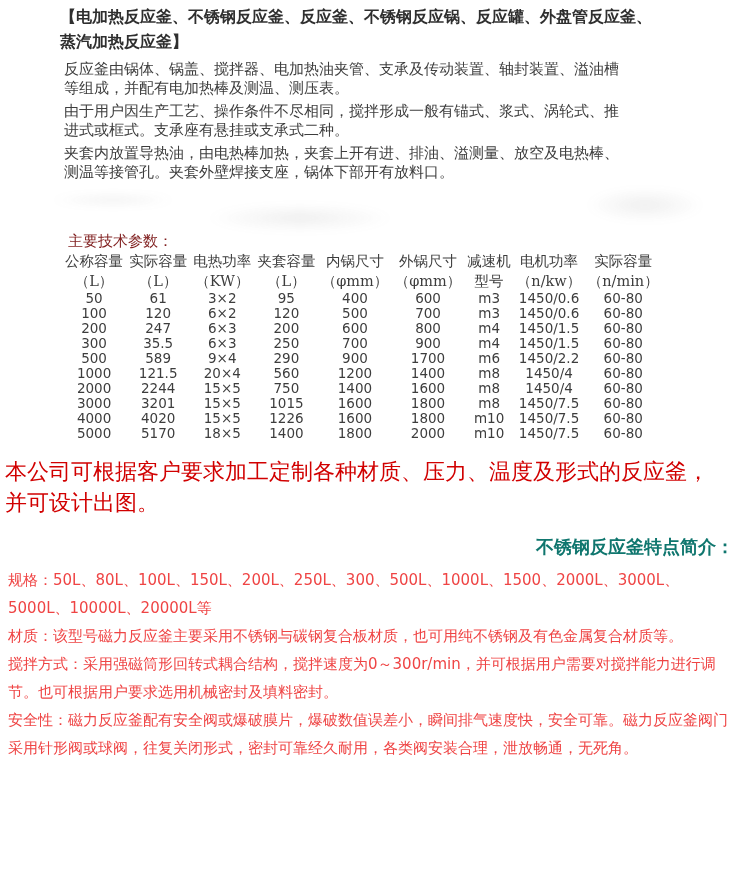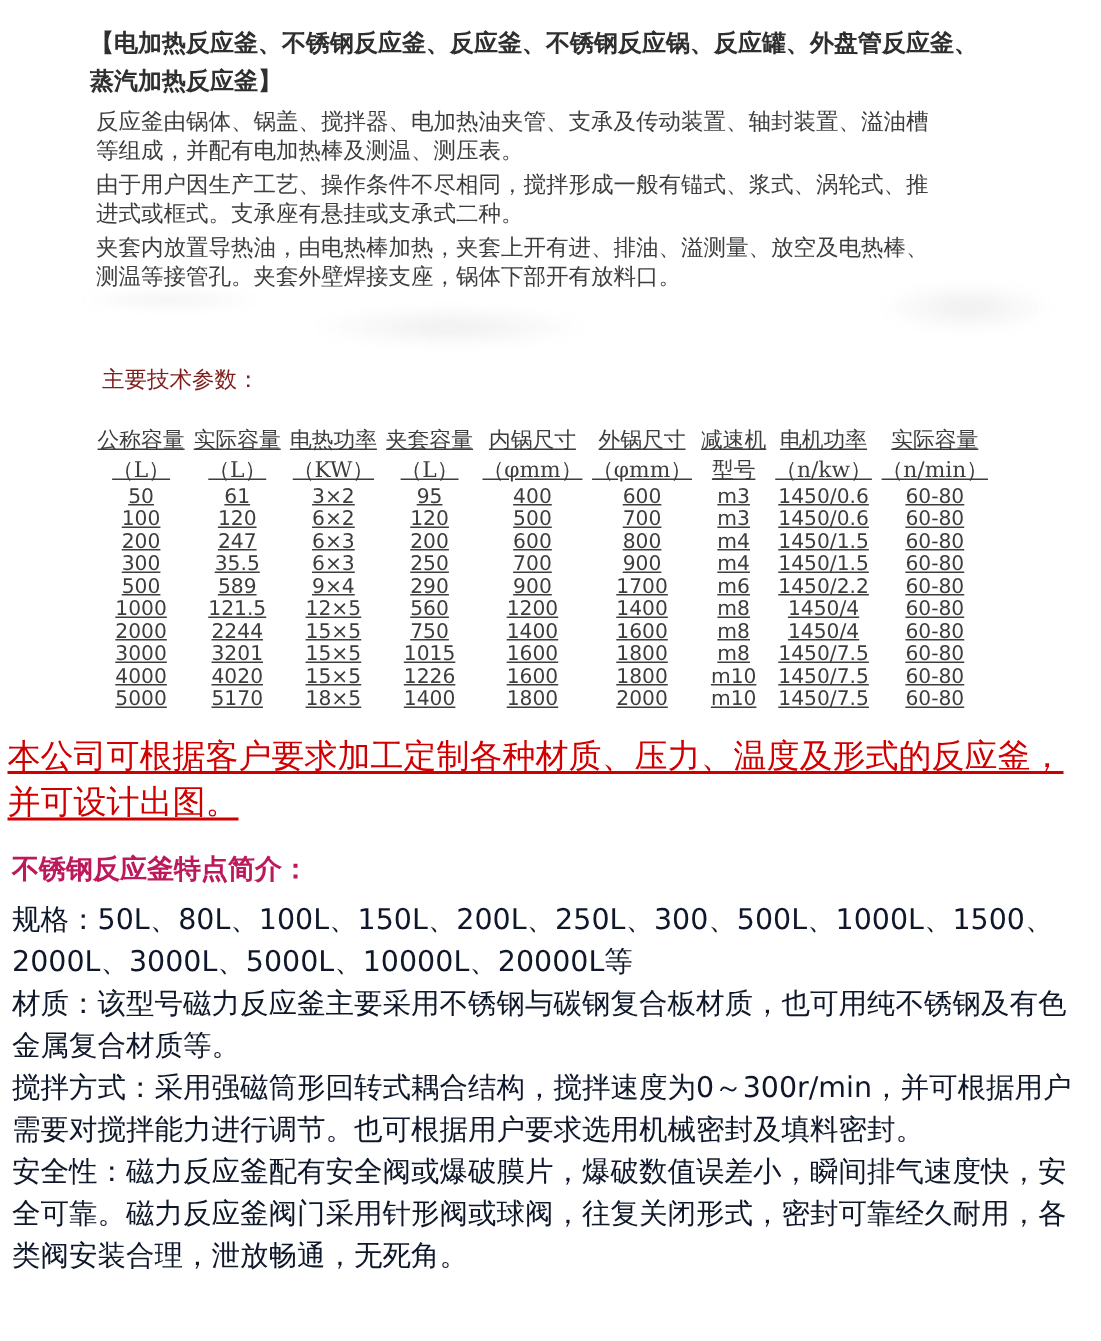--- a/index.html
+++ b/index.html
@@ -10,62 +10,61 @@
   }
   .page{position:absolute;inset:0;}
   
   .artifact{position:absolute;border-radius:50%;filter:blur(4px);opacity:.55;
     background:radial-gradient(ellipse at center, rgba(120,120,120,.22), rgba(120,120,120,0) 70%);}
   .a1{left:48px;top:194px;width:130px;height:12px;}
   .a2{left:205px;top:204px;width:190px;height:28px;}
   .a3{left:585px;top:188px;width:120px;height:34px;}
 
   .kw-header{
-    margin:16px 40px 0 60px;width:600px;
+    margin:4px 40px 0 60px;width:600px;
     font-family:"DejaVu Serif","Liberation Serif",serif;
     font-size:16px;font-weight:bold;line-height:25px;color:#2f2f2f;
   }
   .intro{
     margin:6px 0 0 60px;width:566px;
     font-family:"DejaVu Serif","Liberation Serif",serif;
     font-size:15px;line-height:19px;color:#3d3d3d;
   }
   .intro p{margin:4px;}
 
   .table-title{
     margin:50px 0 0 68px;
     font-family:"DejaVu Serif","Liberation Serif",serif;
     font-size:15px;color:#7f1d1d;line-height:19px;
   }
   table.specs{
-    margin:21px 0 0 62px;width:600px;border-collapse:collapse;text-align:center;
+    margin:0 0 0 62px;width:600px;border-collapse:collapse;text-align:center;
     color:#3d3d3d;
-    text-decoration:underline;
   }
   table.specs th{
     font-family:"DejaVu Serif","Liberation Serif",serif;
     font-weight:normal;font-size:14.5px;line-height:20px;padding:0 2px;white-space:nowrap;
   }
   table.specs td{
     font-family:"DejaVu Sans","Liberation Sans",sans-serif;
     font-size:13.5px;line-height:15px;padding:0 2px;white-space:nowrap;
   }
 
   .note{
     margin:15px 0 0 5px;width:715px;
     font-size:22px;line-height:31px;
-    text-decoration:underline;text-underline-offset:3px;
+    text-underline-offset:3px;
   }
   .feat-heading{
     margin:16px 0 0 8px;
-    font-size:18px;font-weight:bold;line-height:26px;color:#be185d;
+    font-size:18px;font-weight:bold;line-height:26px;color:#0f766e;text-align:right;
   }
   .features{
     margin:6px 0 0 8px;width:720px;
-    font-size:19px;line-height:28px;color:#0f172a;
+    font-size:15px;line-height:28px;color:#ef4444;
   }
   .features p{margin:0;}
 </style>
 </head>
 <body>
 
 <div class="page">
   <div class="artifact a1"></div>
   <div class="artifact a2"></div>
   <div class="artifact a3"></div>
@@ -157,21 +156,21 @@
           <td>290</td>
           <td>900</td>
           <td>1700</td>
           <td>m6</td>
           <td>1450/2.2</td>
           <td>60-80</td>
         </tr>
         <tr>
           <td>1000</td>
           <td>121.5</td>
-          <td>12×5</td>
+          <td>20×4</td>
           <td>560</td>
           <td>1200</td>
           <td>1400</td>
           <td>m8</td>
           <td>1450/4</td>
           <td>60-80</td>
         </tr>
         <tr>
           <td>2000</td>
           <td>2244</td>

